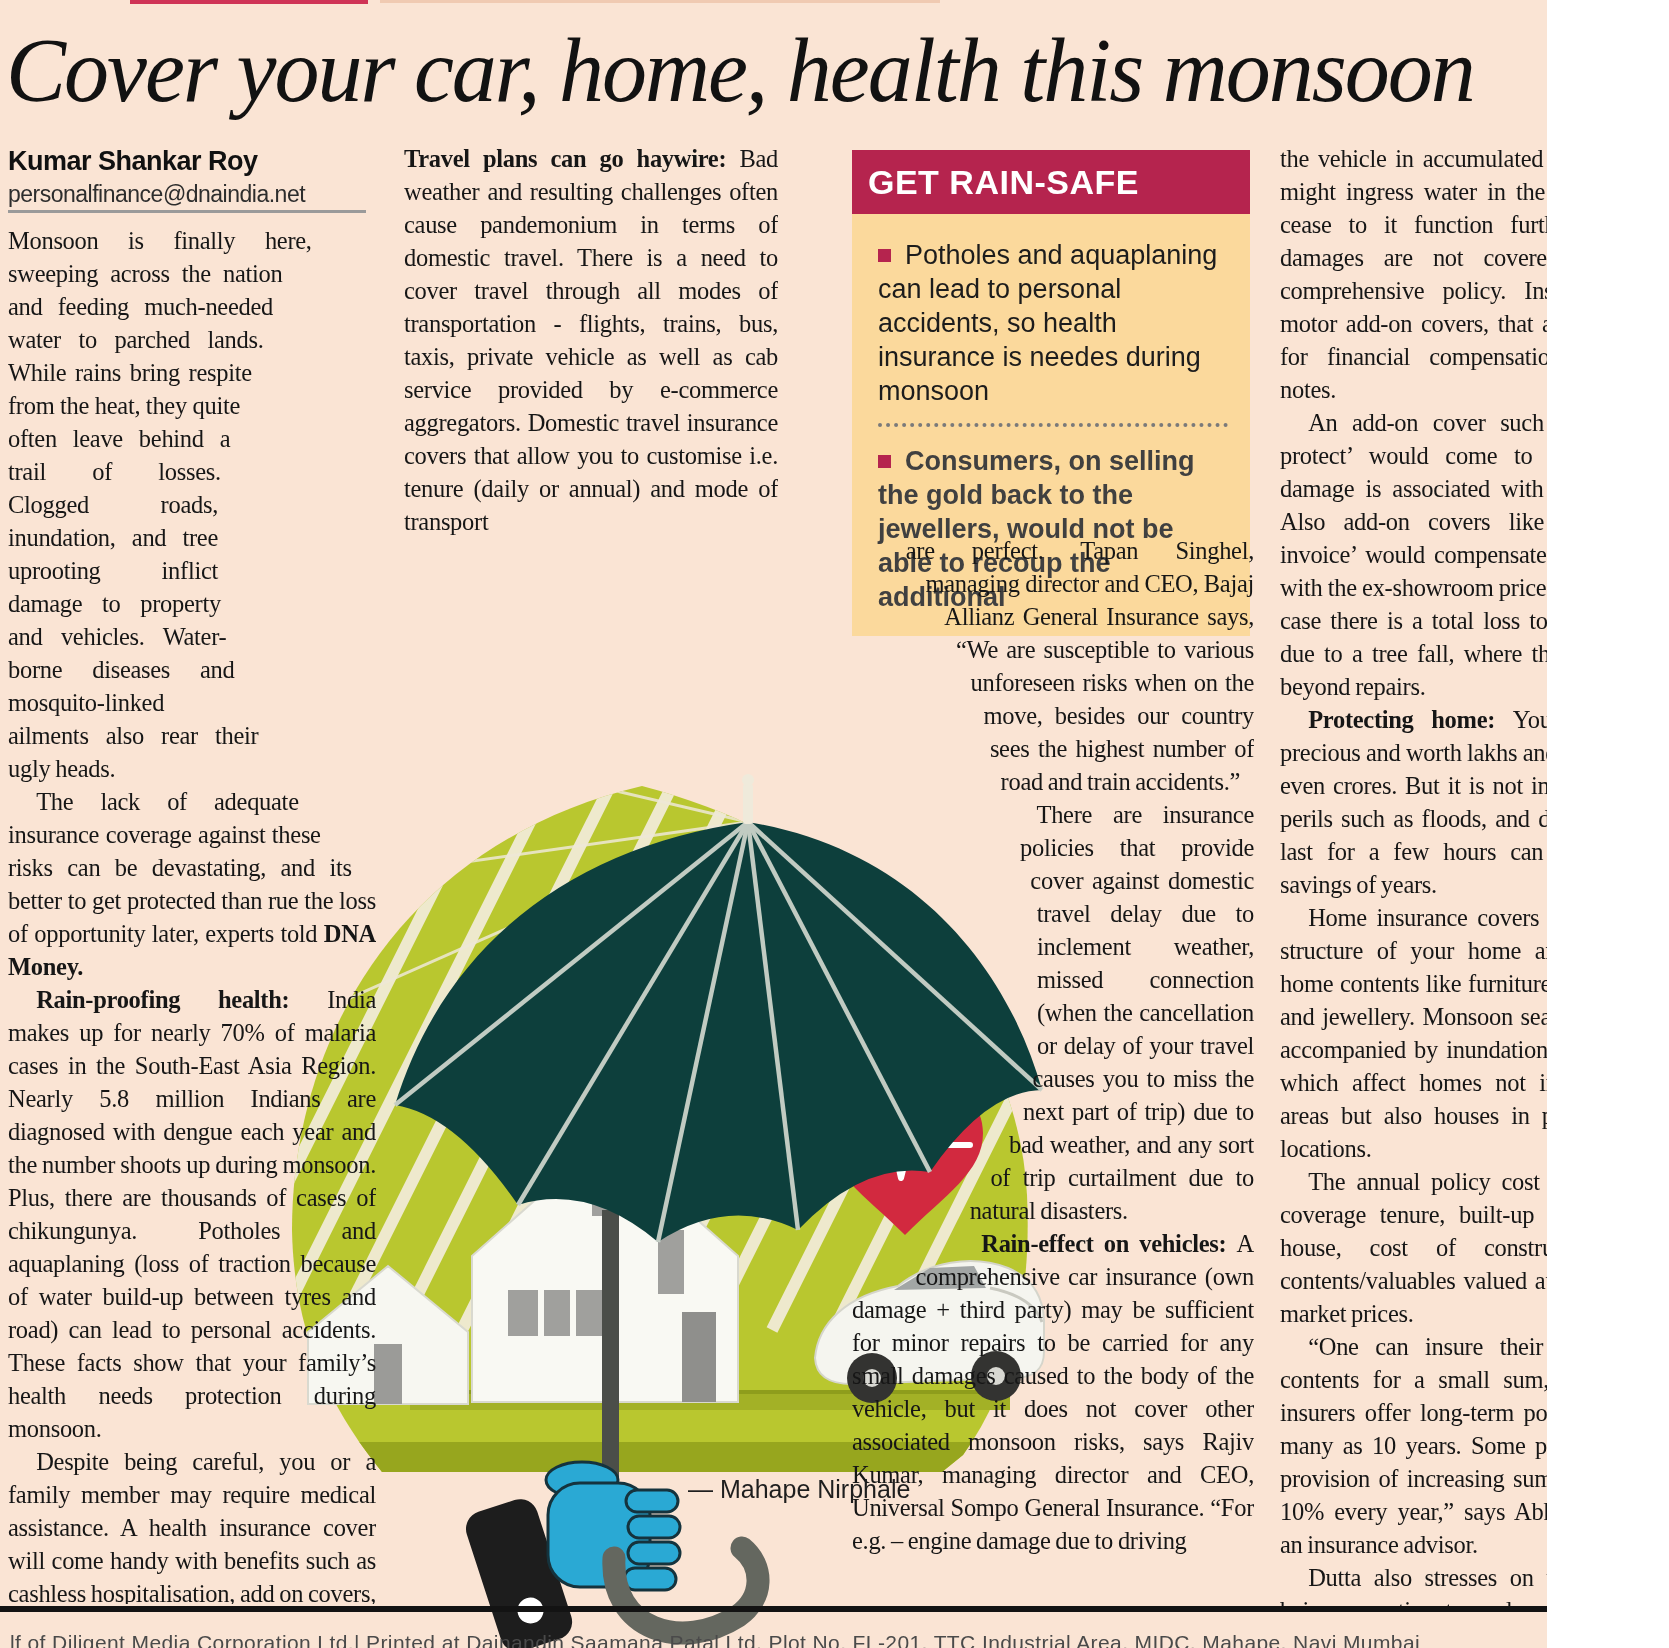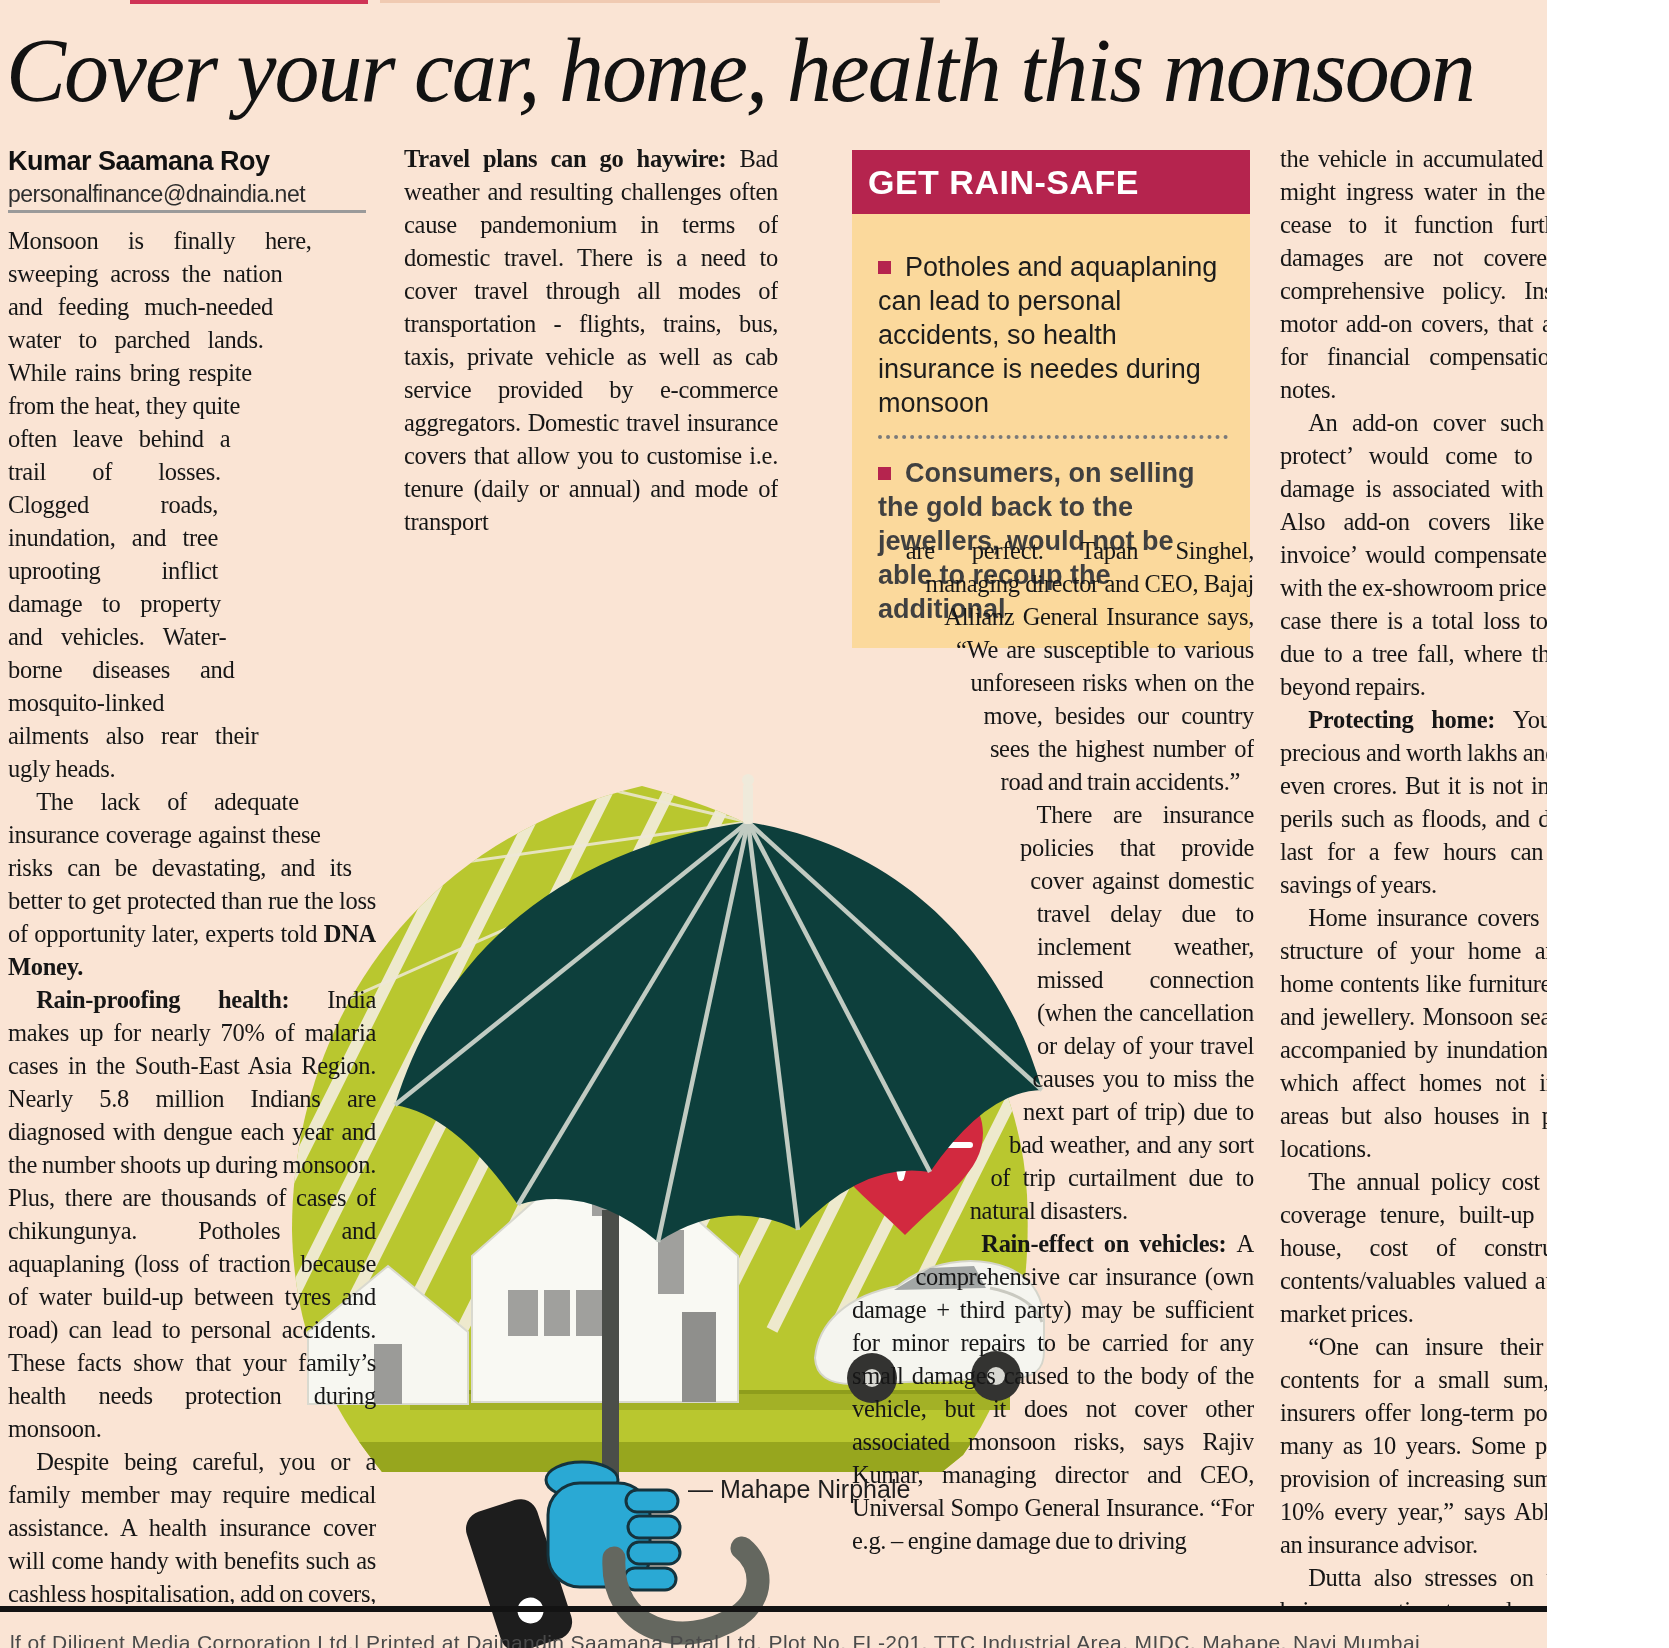--- a/index.html
+++ b/index.html
@@ -32,21 +32,21 @@
   .wrap-l{float:left;width:185px;height:744px;margin-top:294px;shape-margin:8px;
     shape-outside:polygon(0px 0px,16px 0px,45px 34px,66px 69px,86px 104px,98px 139px,113px 172px,
       126px 206px,131px 239px,143px 272px,150px 306px,163px 339px,175px 380px,180px 430px,
       180px 480px,172px 530px,160px 570px,140px 610px,121px 639px,101px 672px,88px 704px,
       50px 724px,0px 744px);}
   
   .infobox{position:absolute;left:852px;top:150px;width:398px;z-index:2;
            font-family:"Liberation Sans",sans-serif;}
   .infobox-header{height:64px;background:#b5244e;color:#fff;font-weight:bold;font-size:34px;
                   letter-spacing:0.5px;display:flex;align-items:center;padding-left:16px;}
-  .infobox-body{background:#fbd99c;padding:36px 22px 22px 26px;}
+  .infobox-body{background:#fbd99c;padding:24px 22px 22px 26px;}
   .ib-item{font-size:27px;line-height:34px;color:#1c1c1c;text-align:left;}
   .ib-item.bold{font-weight:bold;color:#404040;}
   .ib-item .sq{display:inline-block;width:13px;height:13px;background:#b5244e;
                margin-right:14px;transform:translateY(-2px);}
   .ib-sep{border-top:4px dotted #7a7a7a;height:0;margin:15px 0 17px 0;}
   
   #illus{position:absolute;left:230px;top:690px;width:830px;height:958px;z-index:1;}
   .caption{position:absolute;left:688px;top:1475px;z-index:3;
            font:25px "Liberation Sans",sans-serif;color:#1e1e1e;}
   
@@ -58,21 +58,21 @@
 <body>
 
 <div id="page">
 
   <div class="topfrag red"></div>
   <div class="topfrag pale"></div>
 
   <div class="headline">Cover your car, home, health this monsoon</div>
 
   <div class="byline">
-    <div class="name">Kumar Saamana Roy</div>
+    <div class="name">Kumar Shankar Roy</div>
     <div class="mail">personalfinance@dnaindia.net</div>
   </div>
   <div class="byline-rule"></div>
 
   <svg id="illus" viewBox="0 0 830 958" xmlns="http://www.w3.org/2000/svg">
     <defs>
       <clipPath id="blobClip">
         <path d="M 62,540 C 62,345 175,152 412,96 C 648,158 788,332 797,505 C 802,612 780,700 733,765 L 712,782 L 152,782 C 103,722 64,648 62,540 Z"></path>
       </clipPath>
       <clipPath id="rainRect">

